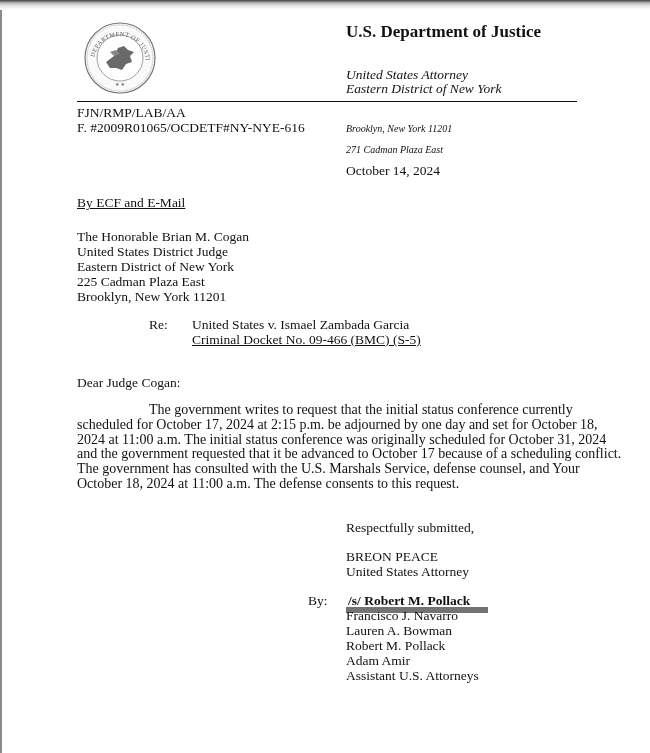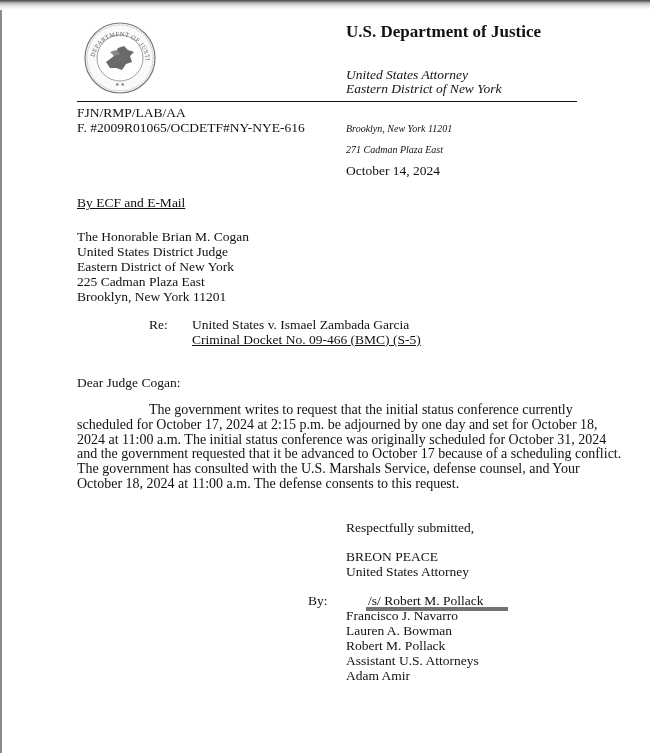--- a/index.html
+++ b/index.html
@@ -99,23 +99,23 @@
   <span class="line">and the government requested that it be advanced to October 17 because of a scheduling conflict.</span>
   <span class="line">The government has consulted with the U.S. Marshals Service, defense counsel, and Your</span>
   <span class="line">October 18, 2024 at 11:00 a.m.  The defense consents to this request.</span>
 </div>
 
 <div class="abs t13" style="left:346px; top:520px;">Respectfully submitted,</div>
 <div class="abs t13" style="left:346px; top:549px;">BREON PEACE</div>
 <div class="abs t13" style="left:346px; top:564px;">United States Attorney</div>
 
 <div class="abs t13" style="left:294px; top:593px;margin-left:14px;">By:</div>
-<div class="abs t13" style="left:366px; top:593px; width:142px; border-bottom:4px solid #737373; height:14px;">
+<div class="abs t13" style="left:346px; top:593px; width:142px; border-bottom:6px solid #737373; height:14px;font-weight:bold;">
   <span style="padding-left:2px;">/s/ Robert M. Pollack</span>
 </div>
 
 <div class="abs t13" style="left:346px; top:608px; line-height:15px;">
   <span class="line">Francisco J. Navarro</span>
   <span class="line">Lauren A. Bowman</span>
   <span class="line">Robert M. Pollack</span>
+  <span class="line">Adam Amir</span>
   <span class="line">Assistant U.S. Attorneys</span>
-  <span class="line">Adam Amir</span>
 </div>
 
 </body></html>

